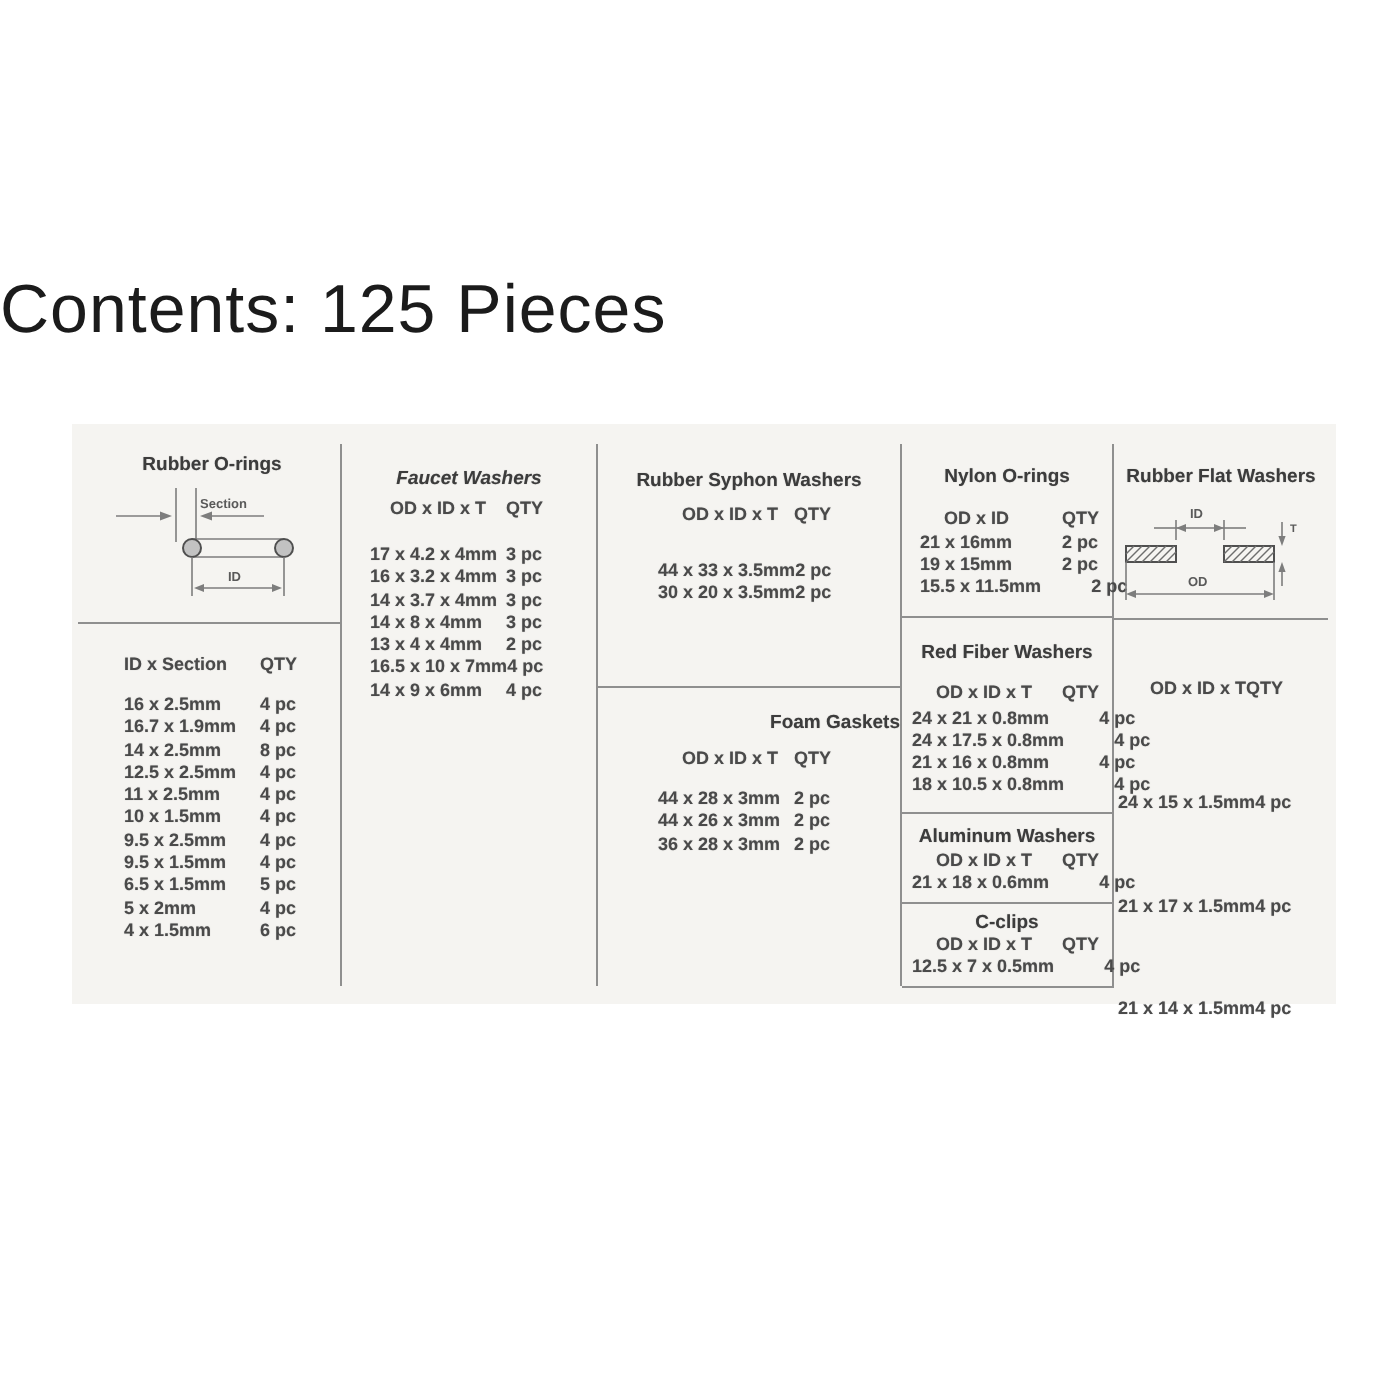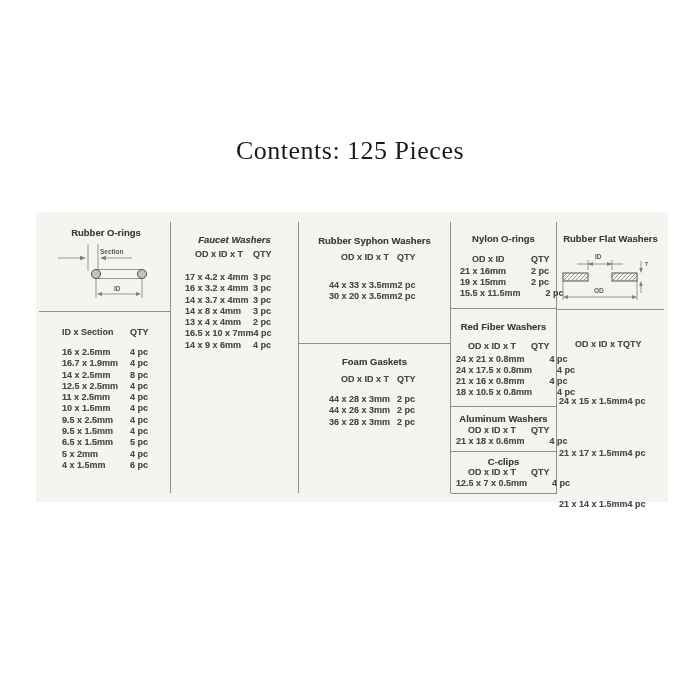--- a/index.html
+++ b/index.html
@@ -6,22 +6,22 @@
     --ink:#4a4a4a;
     --ink-dark:#3c3c3c;
     --line:#8f8f8f;
     --paper:#f5f4f1;
   }
   html,body{margin:0;padding:0;}
   body{width:700px;height:700px;background:#ffffff;font-family:"Liberation Sans",sans-serif;}
   .sheet{position:relative;width:700px;height:700px;background:#ffffff;overflow:hidden;}
   .scan-bg{position:absolute;left:36px;top:212px;width:632px;height:290px;background:var(--paper);}
   .page-title{
-    position:absolute;left:0;top:136px;width:700px;text-align:center;
-    font-family:Liberation Serif, serif;font-size:26px;color:#1b1b1b;letter-spacing:0.5px;
+    position:absolute;left:0;top:136px;width:700px;
+    font-family:Liberation Sans, sans-serif;font-size:34px;color:#1b1b1b;letter-spacing:0.5px;
   }
   .col{position:absolute;top:222px;height:271px;}
   .col-border{border-right:1px solid var(--line);}
   #col1{left:42px;width:128px;--padL:20px;--qtyw:40px;--hind:0px;}
   #col2{left:171px;width:127px;--padL:14px;--qtyw:45px;--hind:10px;}
   #col3{left:299px;width:151px;--padL:30px;--qtyw:53px;--hind:12px;}
   #col4{left:451px;width:105px;--padL:5px;--qtyw:25px;--hind:12px;border-bottom:1px solid var(--line);}
   #col5{left:557px;width:107px;--padL:2px;--qtyw:44px;--hind:16px;}
   .hr{position:absolute;left:0;right:0;height:1px;background:var(--line);}
   .hr-wide{left:-3px;}
@@ -183,21 +183,21 @@
         <span class="qty">2 pc</span>
       </div>
         <div class="trow">
         <span class="spec">30 x 20 x 3.5mm</span>
         <span class="qty">2 pc</span>
       </div>
       </div>
 
     <div class="hr" style="top:121px;"></div>
 
-    <div class="sec-title" style="top:134px;">Foam Gaskets</div>
+    <div class="sec-title" style="top:134px;text-align:right;">Foam Gaskets</div>
     <div class="thead" style="top:152px;">
       <span class="spec">OD x ID x T</span>
       <span class="qty">QTY</span>
     </div>
     <div class="tbl" style="top:172px;">
         <div class="trow">
         <span class="spec">44 x 28 x 3mm</span>
         <span class="qty">2 pc</span>
       </div>
         <div class="trow">

